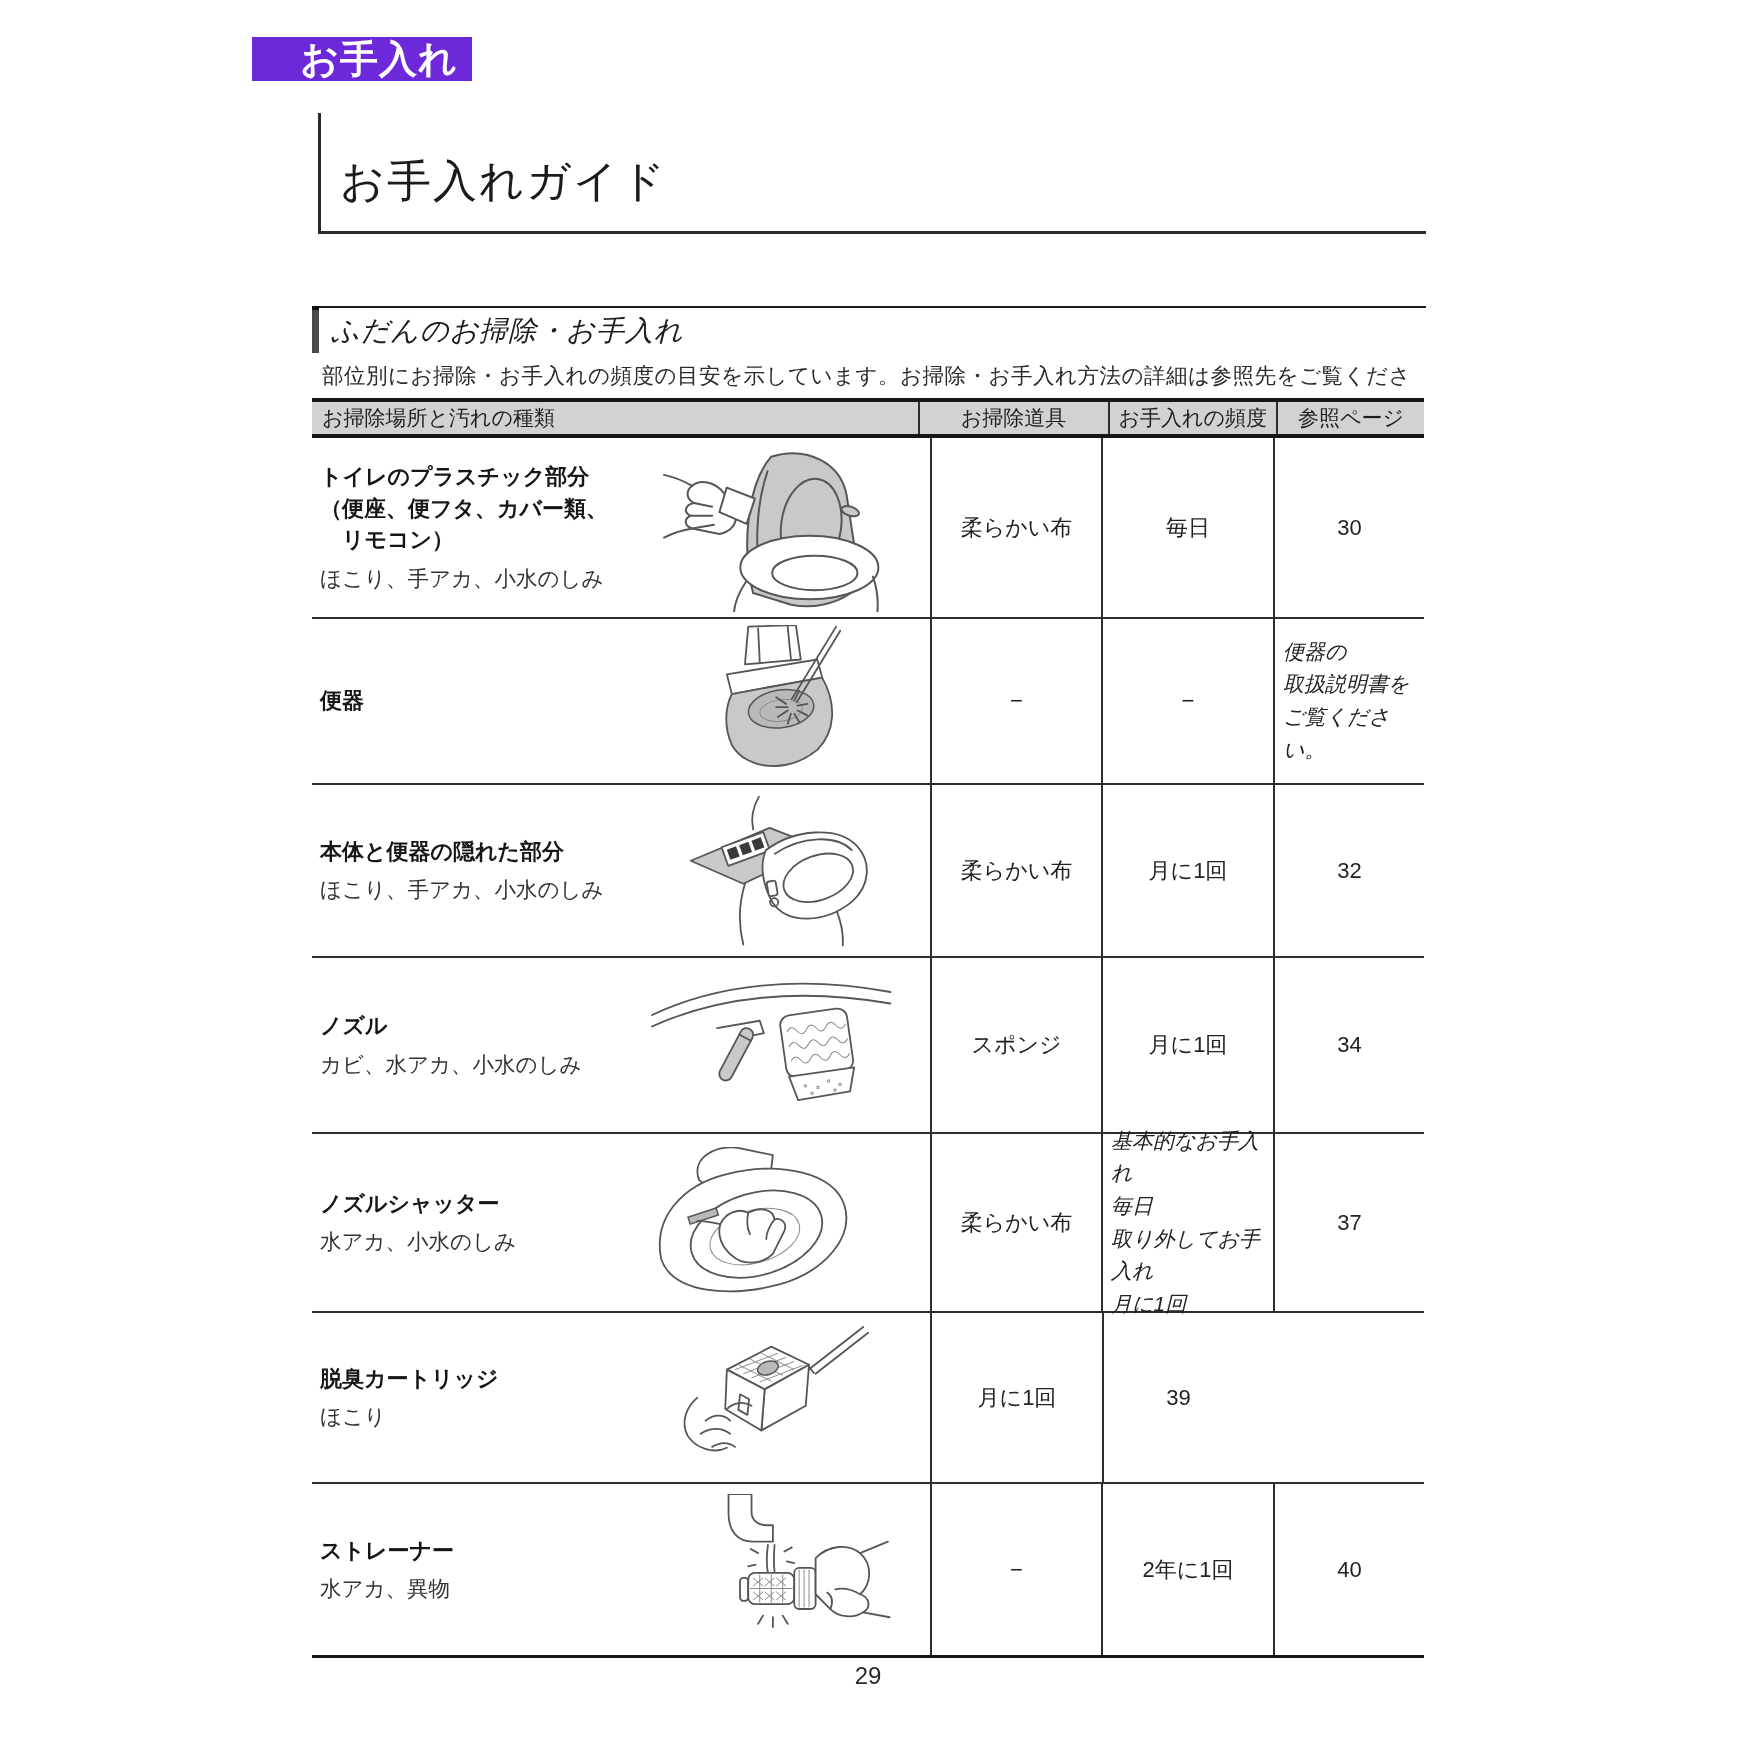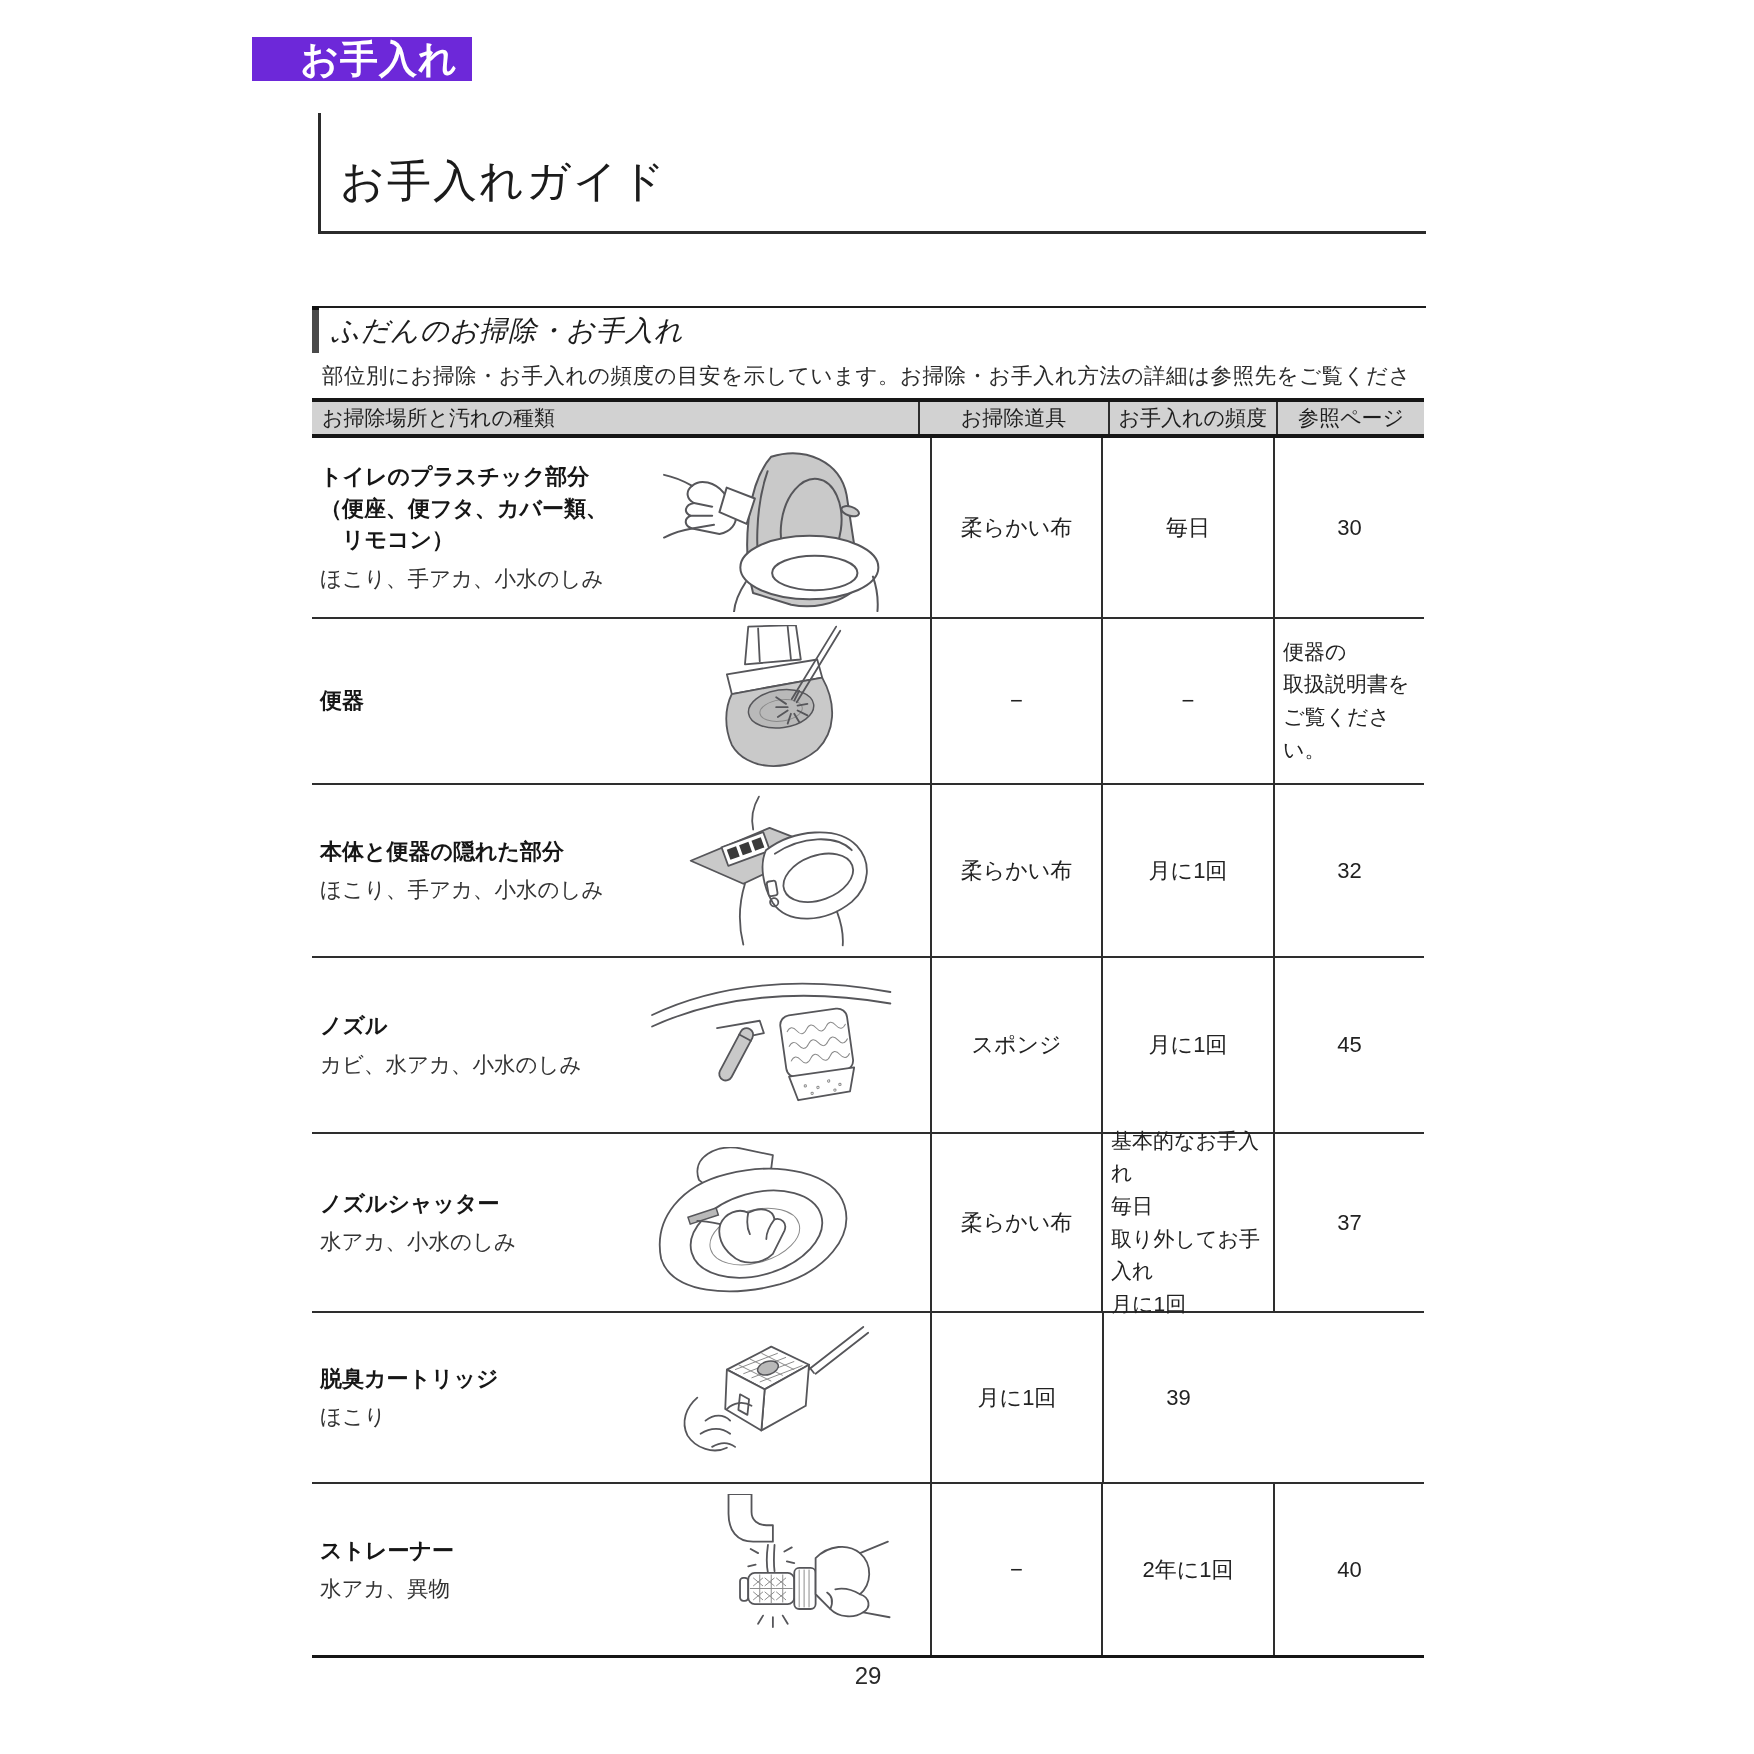--- a/index.html
+++ b/index.html
@@ -45,21 +45,21 @@
   .illus { flex:1; display:flex; align-items:center; justify-content:center; overflow:hidden; }
   .illus svg { height:152px; width:auto; display:block; }
   .r1 .illus svg { height:168px; }
 
   .c-tool, .c-freq, .c-page { display:flex; align-items:center; justify-content:center;
     font-size:22px; color:#222; border-left:2px solid #2e2e2e; text-align:center; }
   .c-tool { width:171px; }
   .c-freq { width:172px; }
   .c-page { width:151px; }
   .cell-left { justify-content:flex-start; text-align:left; padding:6px 4px 6px 8px;
-    font-size:21px; line-height:1.55; white-space:pre-line; }
+    font-size:21px; line-height:1.55; white-space:pre-line;font-style:italic; }
 
   .page-number { position:absolute; left:312px; top:1662px; width:1112px; text-align:center;
     font-size:24px; color:#2a2a2a; }
 
   
   svg .ln { fill:none; stroke:#56565a; stroke-width:2.2; stroke-linecap:round; stroke-linejoin:round; }
   svg .fw { fill:#ffffff; stroke:#56565a; stroke-width:2.2; stroke-linejoin:round; }
   svg .fg { fill:#c9c9c9; stroke:#56565a; stroke-width:2.2; stroke-linejoin:round; }
   svg .fg2{ fill:#b9b9b9; stroke:#56565a; stroke-width:1.8; }
   svg .th { stroke:#8a8a8a; stroke-width:1.2; fill:none; }
@@ -204,21 +204,21 @@
               <circle class="th" cx="214" cy="138" r="1.4"></circle>
                 <circle class="th" cx="227" cy="144" r="1.4"></circle>
               <circle class="th" cx="192" cy="150" r="1.4"></circle>
                 <circle class="th" cx="220" cy="150" r="1.4"></circle>
             </g>
           </svg>
         </div>
       </div>
       <div class="c-tool">スポンジ</div>
       <div class="c-freq">月に1回</div>
-      <div class="c-page">45</div>
+      <div class="c-page">34</div>
     </div>
 
     <div class="t-row r5">
       <div class="c-loc">
         <div class="loc-text">
           <div class="loc-title">ノズルシャッター</div>
           <div class="loc-dirt">水アカ、小水のしみ</div>
         </div>
         <div class="illus">
           <svg viewBox="0 0 300 185">

